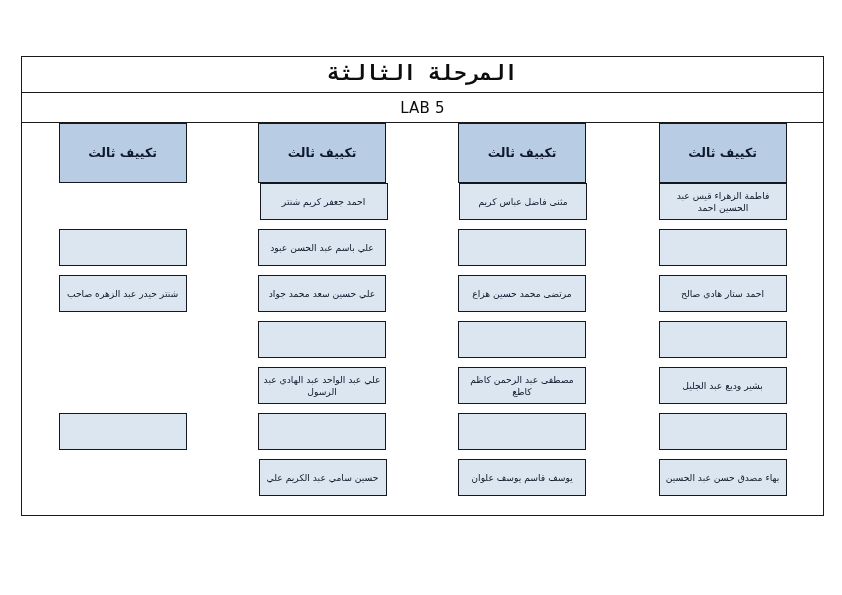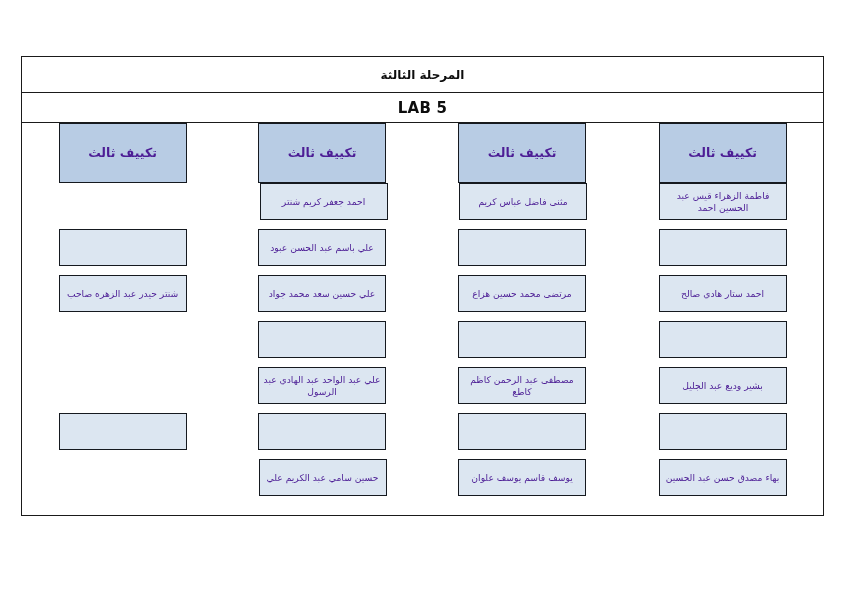--- a/index.html
+++ b/index.html
@@ -30,28 +30,29 @@
   .title-row {
     box-sizing: border-box;
     width: 100%;
     border-bottom: 1.5px solid #1a1a1a;
     text-align: center;
     color: #0d0d0d;
   }
   .title-row-1 {
     height: 36px;
     line-height: 36px;
-    font-size: 12px;
+    font-size: 21px;
     font-weight: 600;
+    font-family: Liberation Mono, monospace;
   }
   .title-row-2 {
     height: 30px;
     line-height: 30px;
     font-size: 15px;
-    font-weight: 700;
+    font-weight: 400;
     letter-spacing: .2px;
   }
 
   
   .grid-body {
     box-sizing: border-box;
     padding: 0;
     position: relative;
   }
 
@@ -73,21 +74,21 @@
   .col-slot.c0 { width: 201px; }
   .col-slot.c1 { width: 200px; }
   .col-slot.c2 { width: 200px; }
   .col-slot.c3 { width: 199px; }
 
   .cell {
     box-sizing: border-box;
     width: 128px;
     border: 1.4px solid #15191f;
     background: #dce6f1;
-    color: #4c1d95;
+    color: #0f172a;
     font-size: 9.2px;
     line-height: 1.25;
     text-align: center;
     display: flex;
     align-items: center;
     justify-content: center;
     padding: 2px 4px;
   }
 
   

